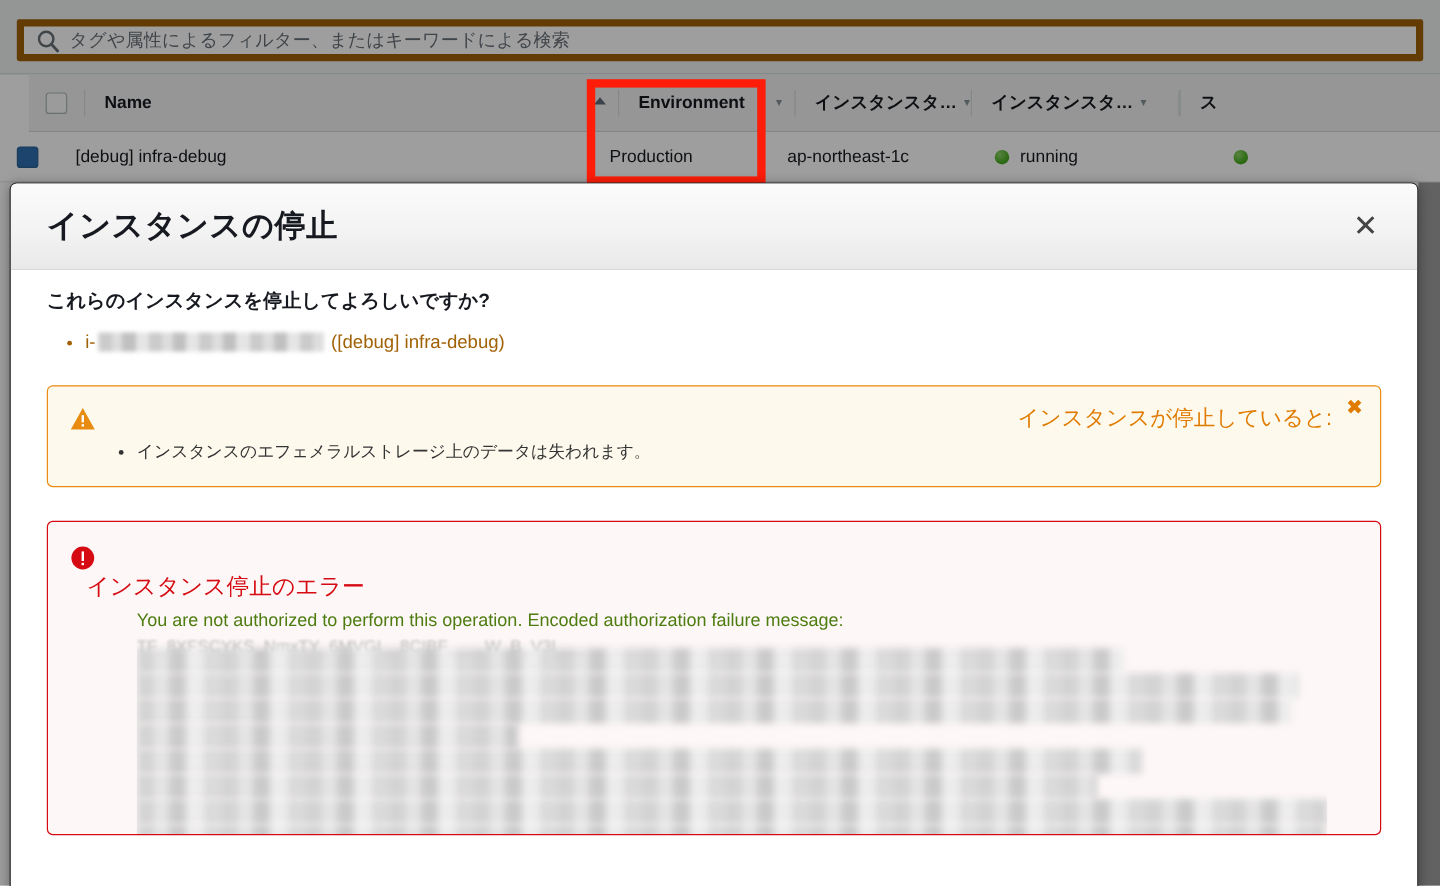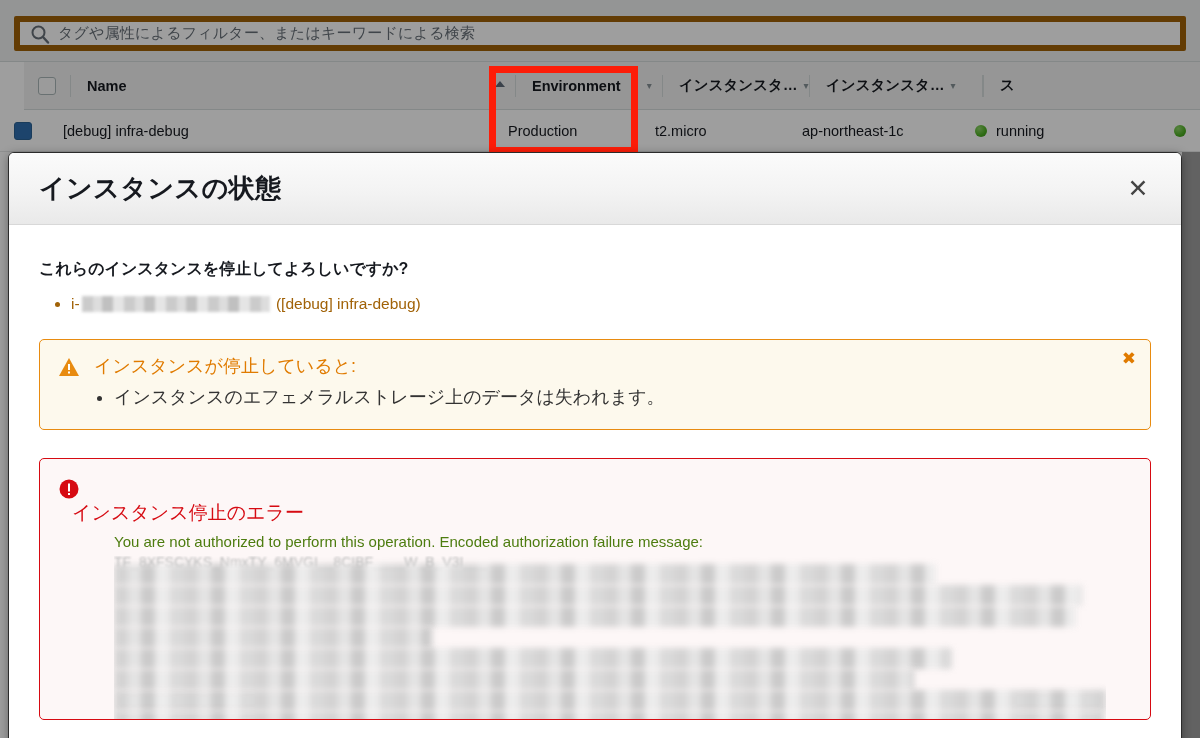--- a/index.html
+++ b/index.html
@@ -124,21 +124,21 @@
     letter-spacing: .5px;
   }
   .modal-close {
     position: absolute; right: 26px; top: 50%; transform: translateY(-50%);
     width: 34px; height: 34px;
     display: flex; align-items: center; justify-content: center;
     color: #444; font-size: 25px; line-height: 1; cursor: pointer;
     font-family: "DejaVu Sans", sans-serif;
   }
 
-  .modal-body { padding: 16px 30px 0 30px; margin-top: 18px; }
+  .modal-body { padding: 16px 30px 0 30px; }
   .confirm-q {
     font-size: 16px; font-weight: bold; color: #16191f;
     margin: 0 0 12px 0;
   }
   .inst-list { margin: 0 0 22px 0; padding-left: 32px; }
   .inst-list li { font-size: 15.5px; color: #a16207; line-height: 1.6; }
   .redact {
     display: inline-block; vertical-align: -3px;
     height: 16px; margin: 0 2px;
     background:
@@ -155,29 +155,29 @@
   
   .alert-warning {
     position: relative;
     border: 1px solid #e88b10;
     border-radius: 5px;
     background: #fdf9ed;
     padding: 14px 40px 18px 18px;
     margin-bottom: 28px;
   }
   .alert-warning .a-head {
-    display: flex; align-items: flex-start;
+    display: flex; align-items: flex-start; justify-content: space-between;
   }
   .warn-icon { width: 22px; height: 22px; flex: 0 0 auto; margin-top: 2px; }
   .alert-warning .a-title {
     margin-left: 14px;
     font-size: 18px; color: #e07b00; font-weight: normal;
   }
   .alert-warning ul { margin: 6px 0 0 0; padding-left: 56px; }
-  .alert-warning li { font-size: 18px; color: #333; line-height: 1.5; }
+  .alert-warning li { font-size: 14px; color: #333; line-height: 1.5; }
   .alert-dismiss {
     position: absolute; right: 14px; top: 10px;
     color: #e07b00; font-size: 17px; font-weight: bold; cursor: pointer;
     font-family: "DejaVu Sans", sans-serif; line-height: 1;
   }
 
   
   .alert-error {
     position: relative;
     border: 1px solid #d60a12;
@@ -289,21 +289,20 @@
 
   <div class="table-row">
     <div class="cb-cell">
       <div class="cb-box checked"></div>
     </div>
     <div class="col-sep" style="background:transparent;"></div>
     <div class="td w-name">[debug] infra-debug</div>
     <div class="col-sep" style="background:transparent;"></div>
     <div class="td w-env">Production</div>
     <div class="col-sep" style="background:transparent;"></div>
-    <div class="td w-type">t2.micro</div>
     <div class="col-sep" style="background:transparent;"></div>
     <div class="td w-az">ap-northeast-1c</div>
     <div class="col-sep" style="background:transparent;"></div>
     <div class="td w-state">
       <span class="state-dot"></span>
       <span>running</span>
     </div>
     <div class="col-sep" style="background:transparent;"></div>
     <div class="td w-last">
       <span class="state-dot"></span>
@@ -311,21 +310,21 @@
   </div>
 </div>
 
 <div id="dim"></div>
 
 <div id="redbox"></div>
 
 <div id="modal">
 
   <div class="modal-header">
-    <div class="modal-title">インスタンスの状態</div>
+    <div class="modal-title">インスタンスの停止</div>
     <div class="modal-close">✕</div>
   </div>
 
   <div class="modal-body">
 
     <p class="confirm-q">これらのインスタンスを停止してよろしいですか?</p>
 
     <ul class="inst-list">
       <li>
         <span>i-</span><span class="redact w1"></span> <span>([debug] infra-debug)</span>

